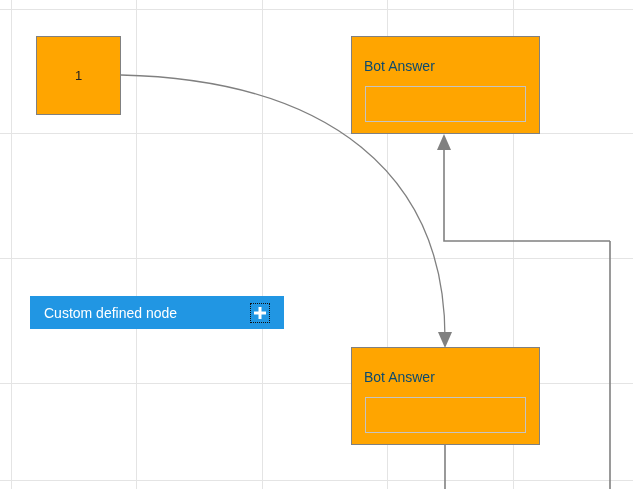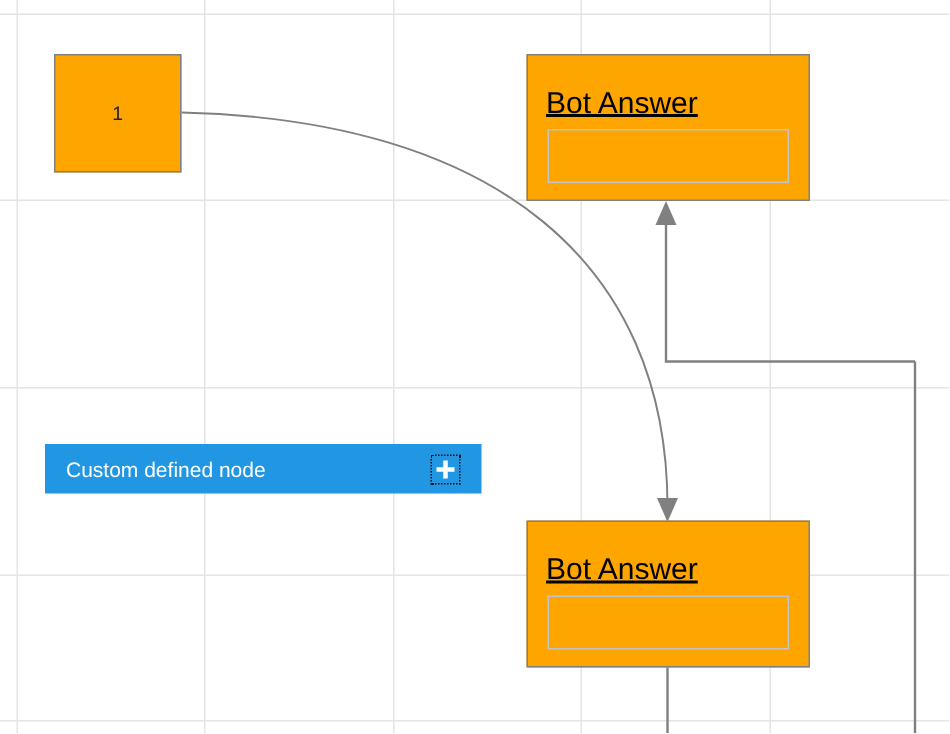--- a/index.html
+++ b/index.html
@@ -62,25 +62,24 @@
   .node-square-label {
     font-size: 13px;
     color: #222222;
     line-height: 1;
   }
 
   .node-title {
     position: absolute;
     left: 12px;
     top: 22px;
-    font-size: 20px;
-    color: #000000;
+    font-size: 14px;
+    color: #0c4a6e;
     line-height: 1;
     white-space: nowrap;
-    text-decoration: underline;
   }
   .node-slot {
     position: absolute;
     left: 13px;
     right: 13px;
     top: 49px;
     height: 36px;
     box-sizing: border-box;
     border: 1px solid #c4c4c4;
     background: transparent;
@@ -174,18 +173,18 @@
   <div class="node" style="left:351px; top:36px; width:189px; height:98px;">
     <div class="node-title">Bot Answer</div>
     <div class="node-slot"></div>
   </div>
 
   <div class="node" style="left:351px; top:347px; width:189px; height:98px;">
     <div class="node-title">Bot Answer</div>
     <div class="node-slot"></div>
   </div>
 
-  <div class="palette-item" style="left:30px; top:296px; width:291px; height:33px;">
+  <div class="palette-item" style="left:30px; top:296px; width:254px; height:33px;">
     <span class="palette-label">Custom defined node</span>
     <span class="palette-add"></span>
   </div>
 
 </div>
 
 </body></html>

